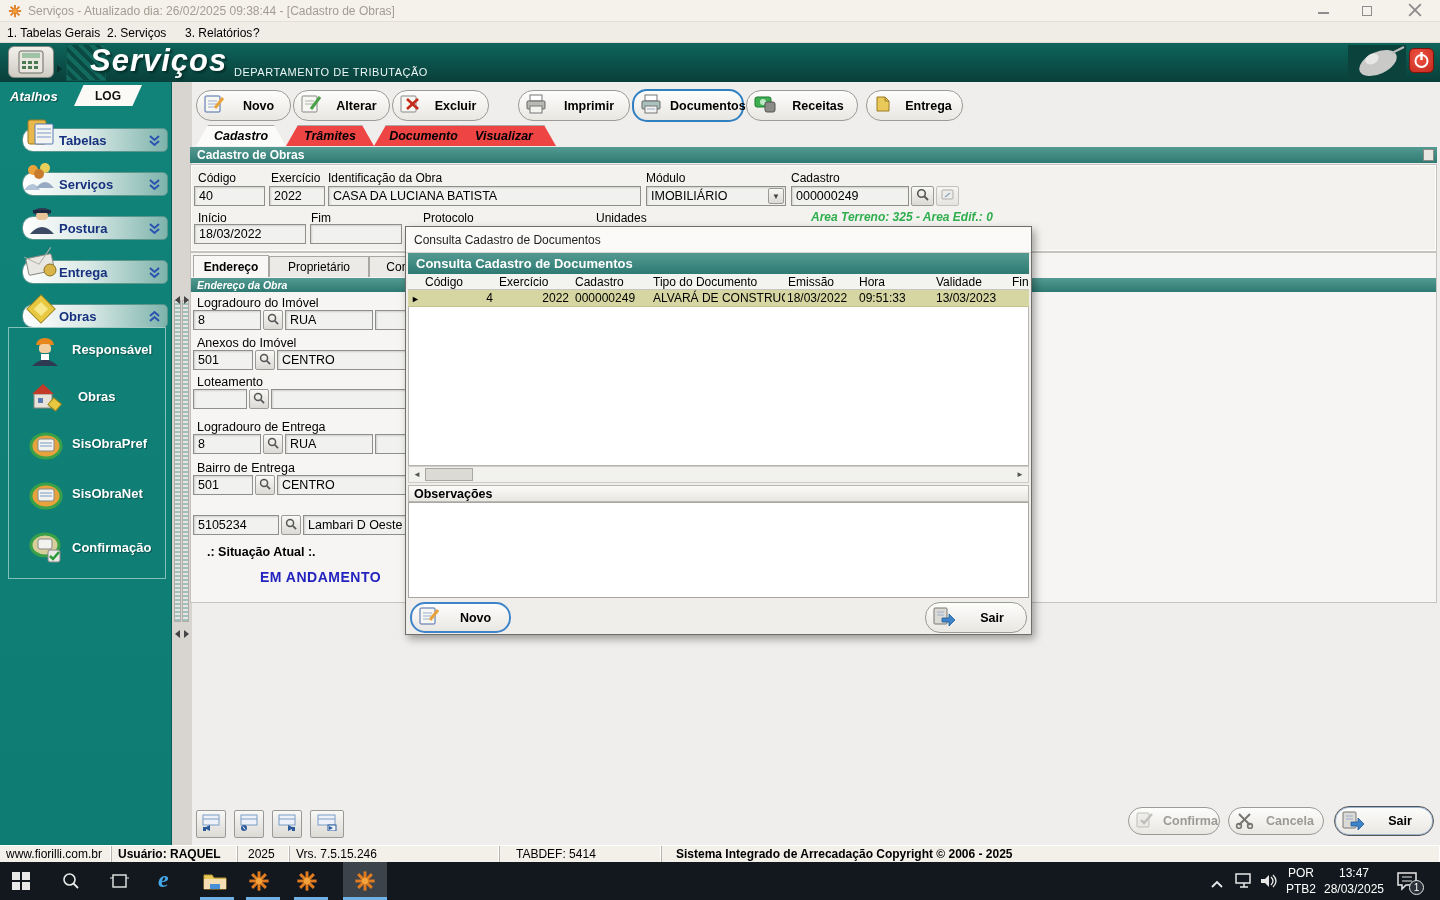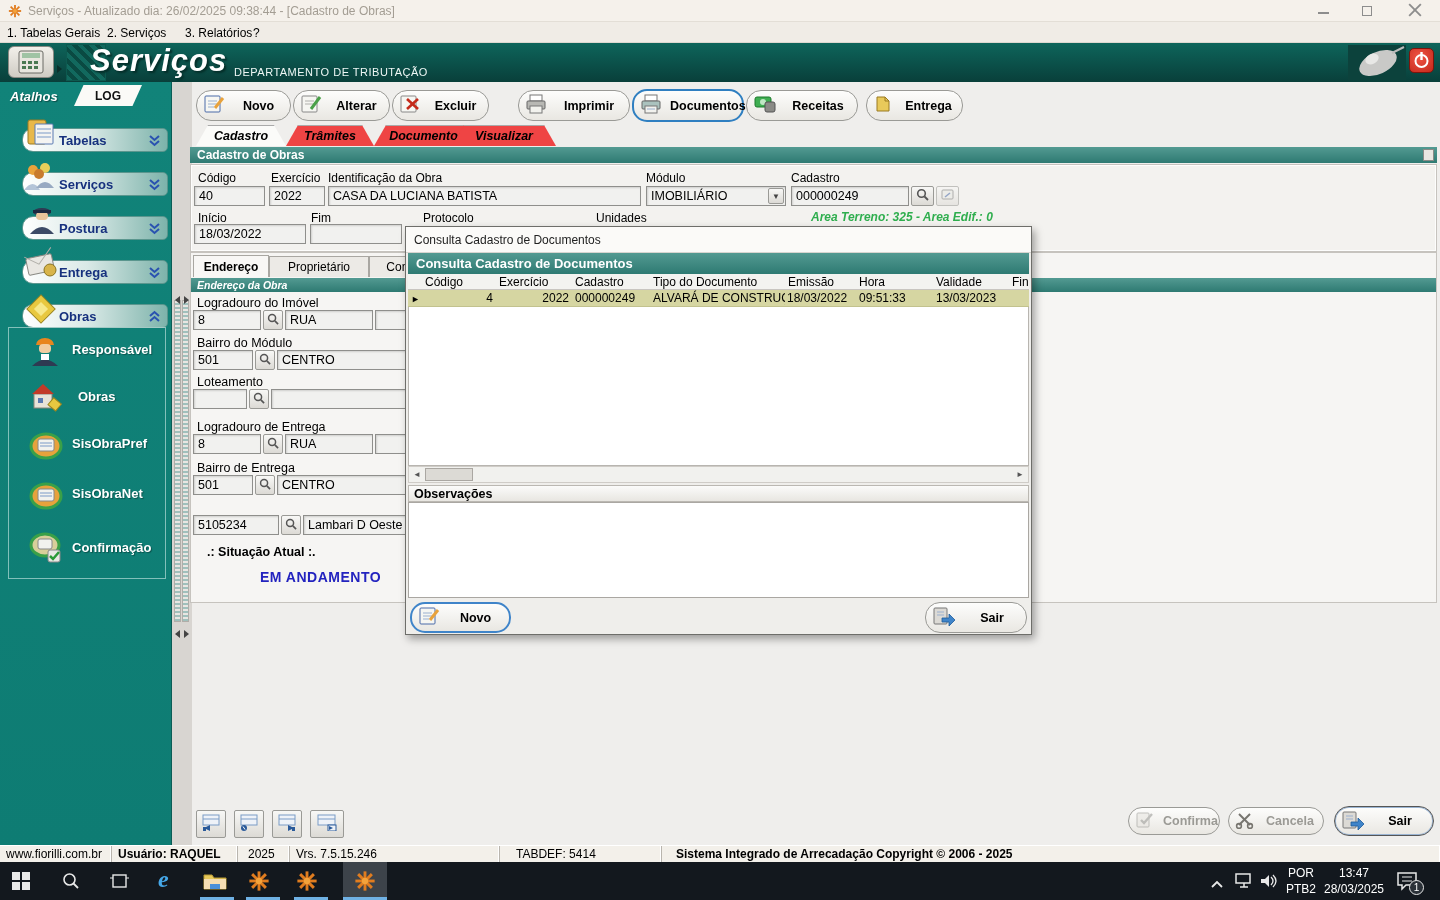--- a/index.html
+++ b/index.html
@@ -439,21 +439,21 @@
     <span><svg width="12" height="12" viewBox="0 0 13 13">
           <circle cx="5.5" cy="5.5" r="3.8" fill="none" stroke="#555" stroke-width="1.6"></circle>
           <line x1="8.5" y1="8.5" x2="12" y2="12" stroke="#555" stroke-width="1.8"></line>
         </svg></span>
   </div>
   <div class="abs fld" style="left:285px;top:310px;width:88px;height:20px;">
     <span>RUA</span>
   </div>
   <div class="abs fld" style="left:375px;top:310px;width:31px;height:20px;"></div>
 
-  <span class="abs lbl" style="left:197px;top:336px;font-size:12.5px;">Bairro do Módulo</span>
+  <span class="abs lbl" style="left:197px;top:336px;font-size:12.5px;">Anexos do Imóvel</span>
   <div class="abs fld num" style="left:193px;top:350px;width:60px;height:20px;">
     <span>501</span>
   </div>
   <div class="abs sbtn" style="left:255px;top:350px;width:20px;height:20px;">
     <span><svg width="12" height="12" viewBox="0 0 13 13">
           <circle cx="5.5" cy="5.5" r="3.8" fill="none" stroke="#555" stroke-width="1.6"></circle>
           <line x1="8.5" y1="8.5" x2="12" y2="12" stroke="#555" stroke-width="1.8"></line>
         </svg></span>
   </div>
   <div class="abs fld" style="left:277px;top:350px;width:129px;height:20px;">

